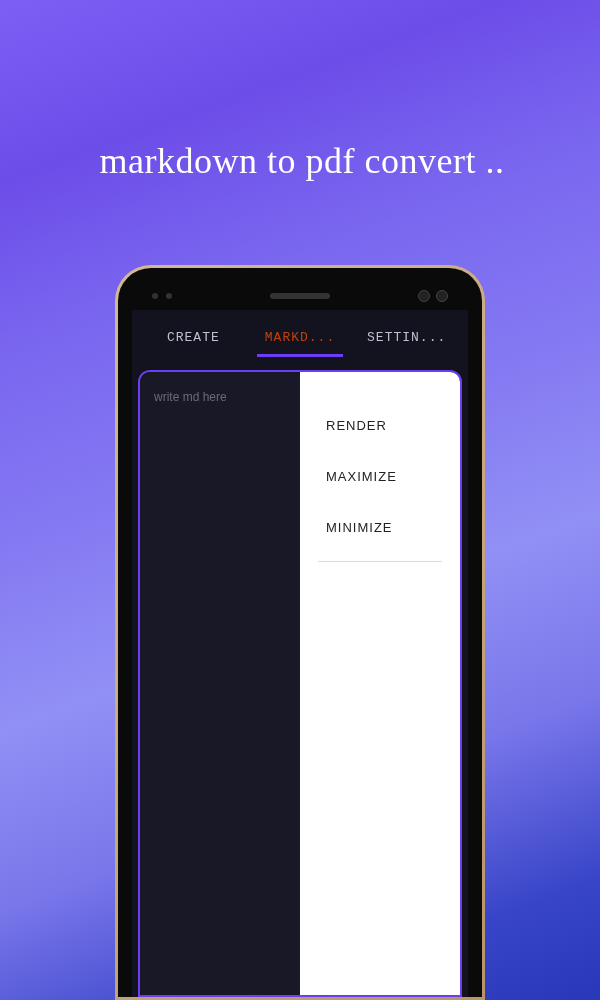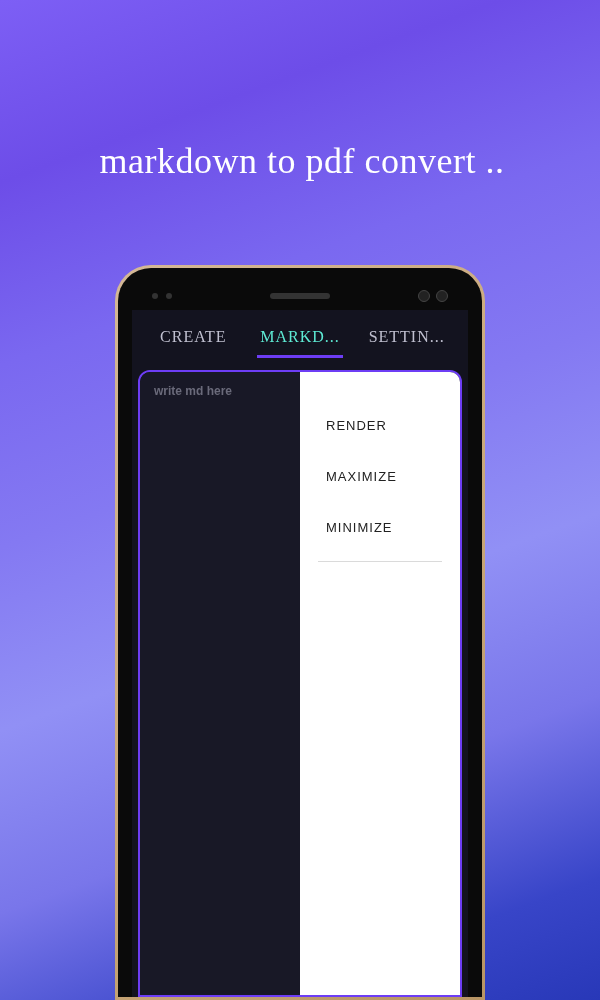--- a/index.html
+++ b/index.html
@@ -89,30 +89,30 @@
     }
     .tabs {
       display: flex;
       justify-content: space-around;
       align-items: center;
       height: 54px;
       padding: 0 8px;
     }
     .tab {
       color: #c0c0d0;
-      font-family: Liberation Serif, serif;
-      font-size: 16px;
+      font-family: Liberation Mono, monospace;
+      font-size: 13px;
       letter-spacing: 1px;
       padding: 16px 8px;
       position: relative;
       flex: 1;
       text-align: center;
     }
     .tab.active {
-      color: #5eead4;
+      color: #c2410c;
     }
     .tab.active::after {
       content: '';
       position: absolute;
       bottom: 4px;
       left: 10%;
       width: 80%;
       height: 3px;
       background: #6d3df5;
     }
@@ -120,22 +120,21 @@
       margin: 6px 6px 0 6px;
       border: 2px solid #6d3df5;
       border-radius: 12px 12px 0 0;
       height: calc(100% - 60px);
       display: flex;
       overflow: hidden;
     }
     .editor-pane {
       flex: 1;
       background: #181826;
-      padding: 12px 14px;
-      font-weight: bold;
+      padding: 18px 14px;
     }
     .placeholder-text {
       color: #6a6a7a;
       font-family: -apple-system, BlinkMacSystemFont, sans-serif;
       font-size: 12px;
     }
     .preview-pane {
       flex: 1;
       background: #ffffff;
       padding: 28px 14px;

